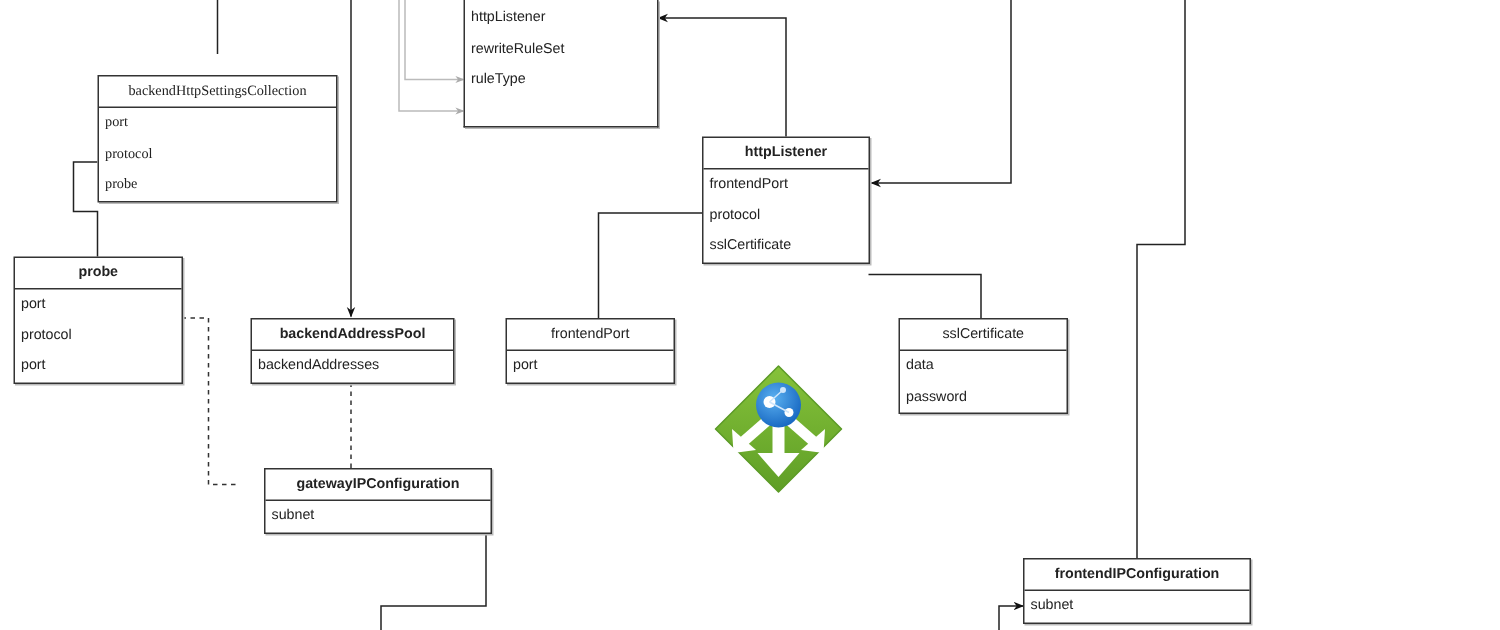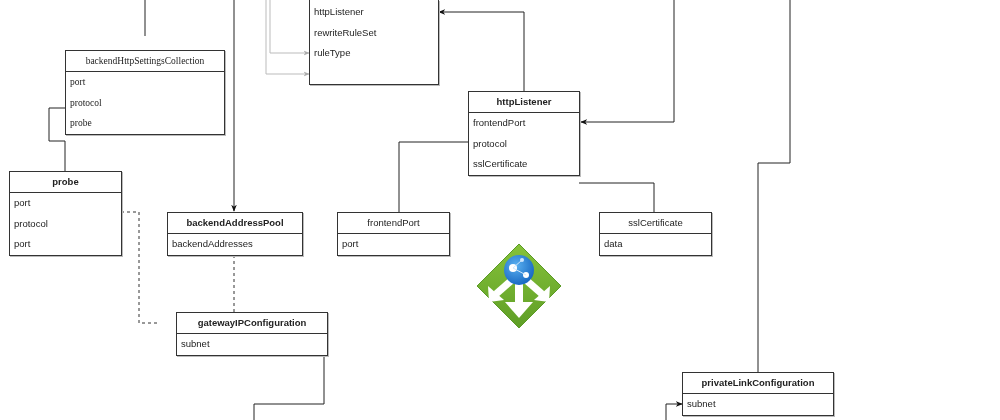--- a/index.html
+++ b/index.html
@@ -93,29 +93,30 @@
 </div>
 
 <div class="box" style="left:337px; top:212px; width:111px;">
   <div class="hdr">frontendPort</div>
   <div class="row">port</div>
 </div>
 
 <div class="box" style="left:599px; top:212px; width:111px;">
   <div class="hdr">sslCertificate</div>
   <div class="row">data</div>
+  <div class="row">password</div>
 </div>
 
 <div class="box" style="left:159px; top:312px; width:150px;margin-left:17px;">
   <div class="hdr bold">gatewayIPConfiguration</div>
   <div class="row">subnet</div>
 </div>
 
 <div class="box" style="left:682px; top:372px; width:150px;">
-  <div class="hdr bold">privateLinkConfiguration</div>
+  <div class="hdr bold">frontendIPConfiguration</div>
   <div class="row">subnet</div>
 </div>
 
 <svg id="icon" viewBox="0 0 90 90">
   <defs>
     <linearGradient id="gg" x1="0" y1="0" x2="0" y2="1">
       <stop offset="0" stop-color="#86c23a"></stop>
       <stop offset="1" stop-color="#5e9e26"></stop>
     </linearGradient>
     <radialGradient id="globe" cx="0.4" cy="0.35" r="0.7">

